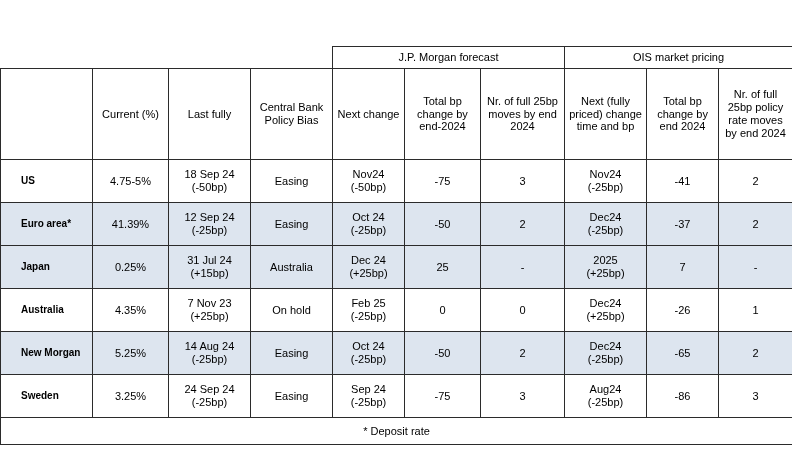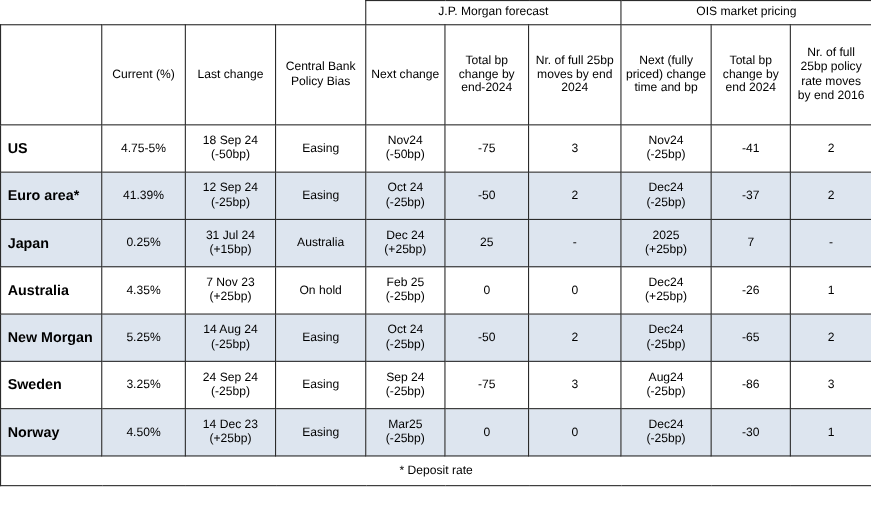--- a/index.html
+++ b/index.html
@@ -12,20 +12,21 @@
     height: 469px;
     font-family: "Liberation Sans", sans-serif;
     color: #000000;
     overflow: hidden;
   }
   .sheet {
     position: relative;
     width: 792px;
     height: 399px;
     box-sizing: border-box;
+    margin-top: 46px;
   }
   table.grid {
     border-collapse: collapse;
     width: 792px;
     table-layout: fixed;
   }
   table.grid td, table.grid th {
     border: 1px solid #2b2b2b;
     font-weight: normal;
     font-size: 11px;
@@ -56,22 +57,22 @@
   
   tr.datarow td {
     height: 38px;
   }
   tr.datarow.alt td {
     background: #dde5ef;
   }
   tr.datarow td.name {
     text-align: left;
     font-weight: bold;
-    font-size: 13px;
-    padding-left: 6px;
+    font-size: 10px;
+    padding-left: 20px;
   }
   .two-line span {
     display: block;
   }
   
   .note td {
     height: 22px;
     text-align: left;
     font-size: 11px;
     padding-left: 5px;
@@ -102,28 +103,28 @@
       <td class="nb"></td>
       <td class="nb"></td>
       <td class="nb"></td>
       <td class="band-label" colspan="3">J.P. Morgan forecast</td>
       <td class="band-label" colspan="3">OIS market pricing</td>
     </tr>
 
     <tr class="colhead">
       <td></td>
       <td>Current (%)</td>
-      <td>Last change</td>
+      <td>Last fully</td>
       <td>Central Bank Policy Bias</td>
       <td>Next change</td>
       <td>Total bp change by end-2024</td>
       <td>Nr. of full 25bp moves by end 2024</td>
       <td>Next (fully priced) change time and bp</td>
       <td>Total bp change by end 2024</td>
-      <td>Nr. of full 25bp policy rate moves by end 2016</td>
+      <td>Nr. of full 25bp policy rate moves by end 2024</td>
     </tr>
 
     <tr class="datarow">
       <td class="name">US</td>
       <td>4.75-5%</td>
       <td class="two-line">
         <span>18 Sep 24</span>
         <span>(-50bp)</span>
       </td>
       <td>Easing</td>
@@ -245,40 +246,19 @@
       <td>-75</td>
       <td>3</td>
       <td class="two-line">
         <span>Aug24</span>
         <span>(-25bp)</span>
       </td>
       <td>-86</td>
       <td>3</td>
     </tr>
 
-    <tr class="datarow alt">
-      <td class="name">Norway</td>
-      <td>4.50%</td>
-      <td class="two-line">
-        <span>14 Dec 23</span>
-        <span>(+25bp)</span>
-      </td>
-      <td>Easing</td>
-      <td class="two-line">
-        <span>Mar25</span>
-        <span>(-25bp)</span>
-      </td>
-      <td>0</td>
-      <td>0</td>
-      <td class="two-line">
-        <span>Dec24</span>
-        <span>(-25bp)</span>
-      </td>
-      <td>-30</td>
-      <td>1</td>
-    </tr>
 
     <tr class="note">
       <td colspan="10">* Deposit rate</td>
     </tr>
   </tbody>
     </table>
 </div>
 
 </body></html>

